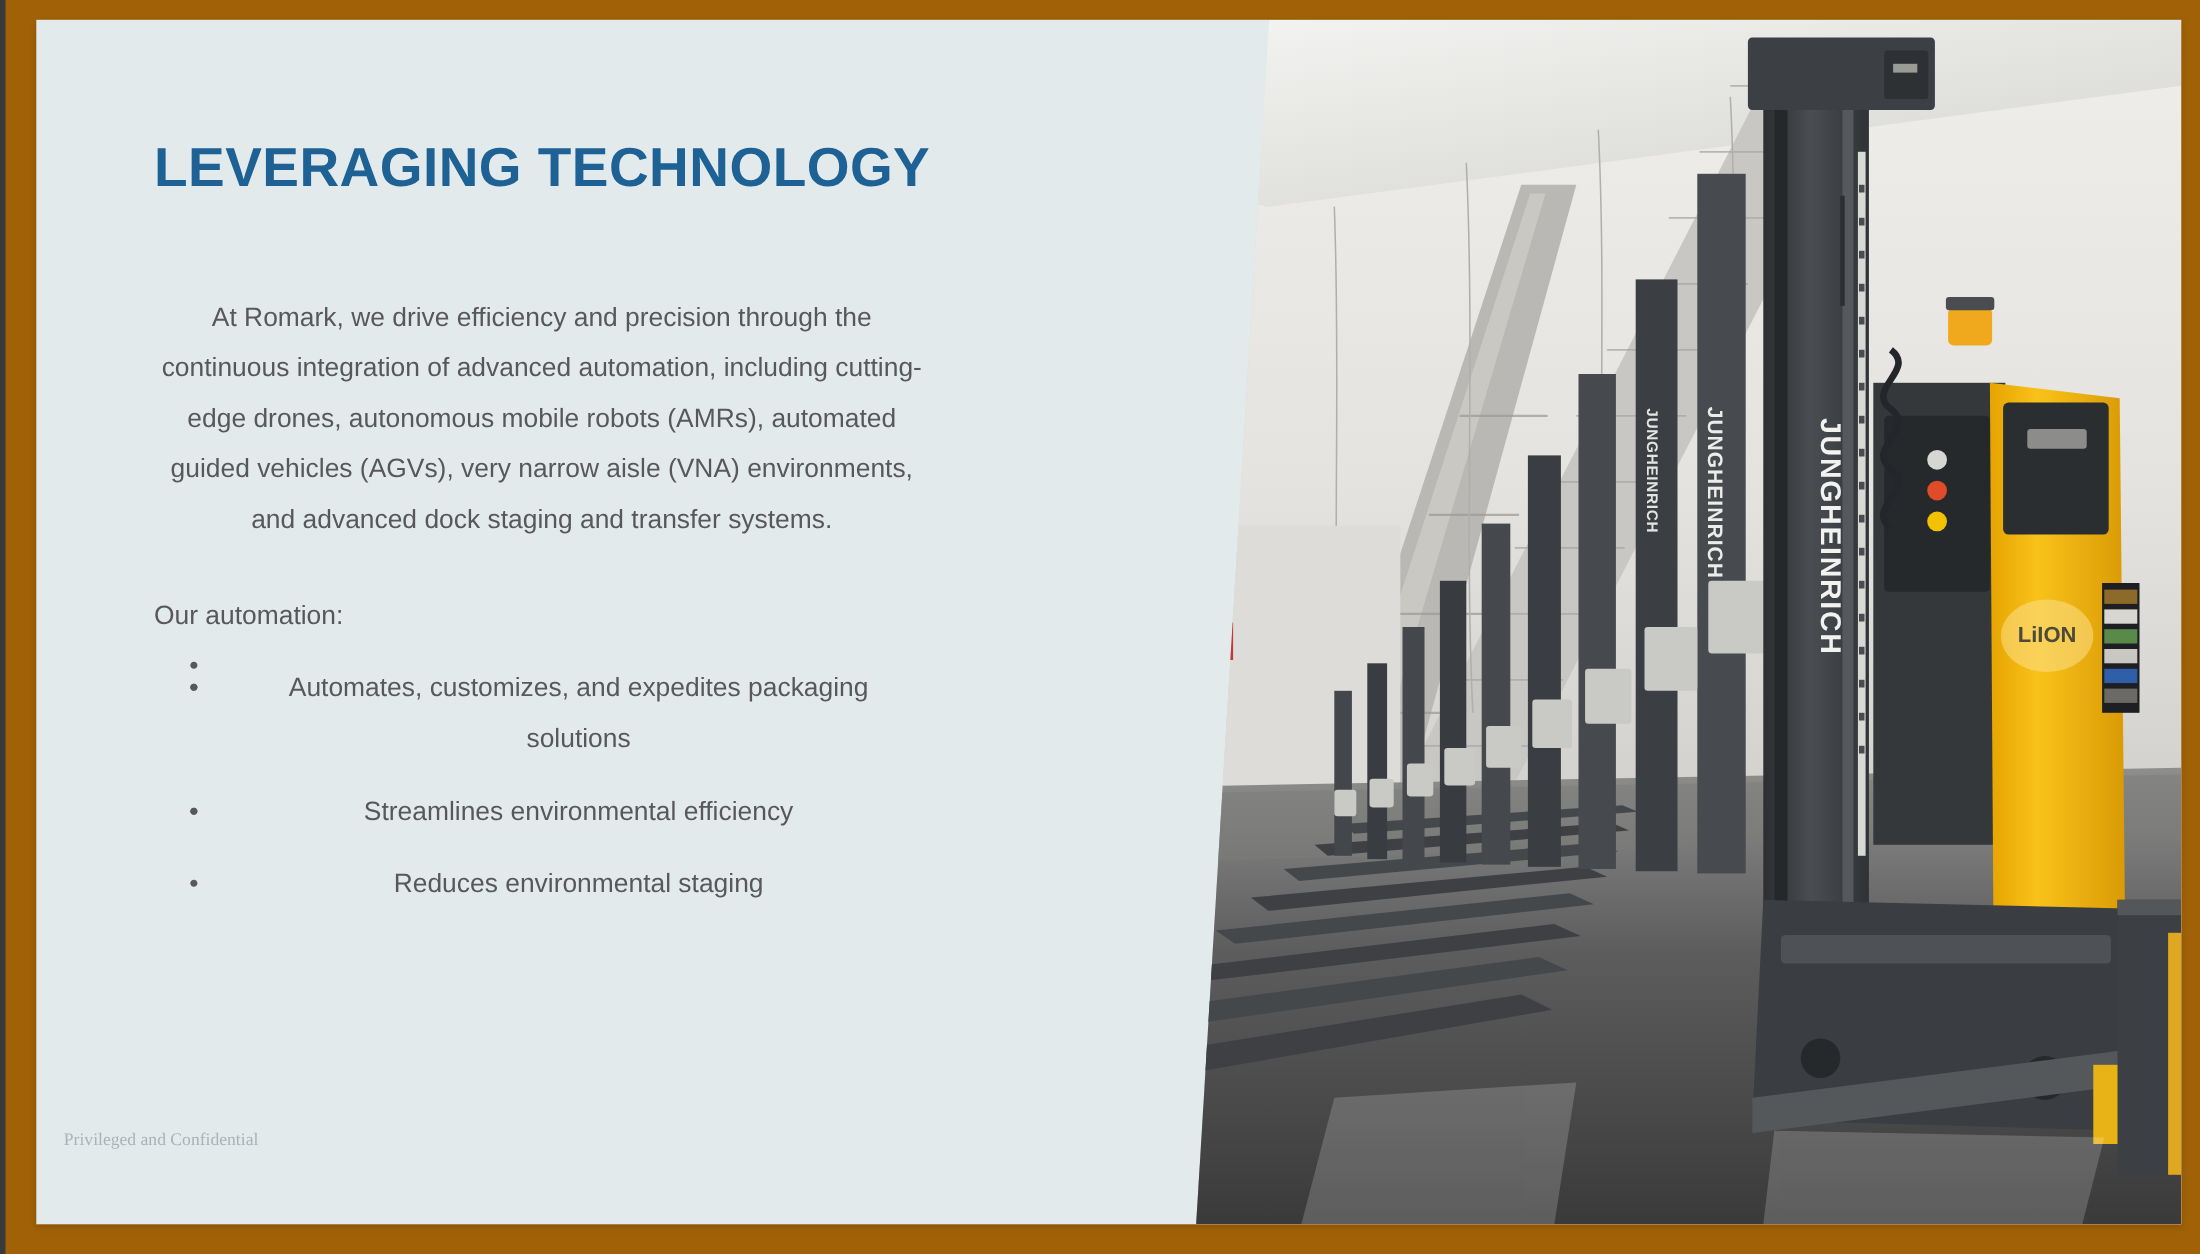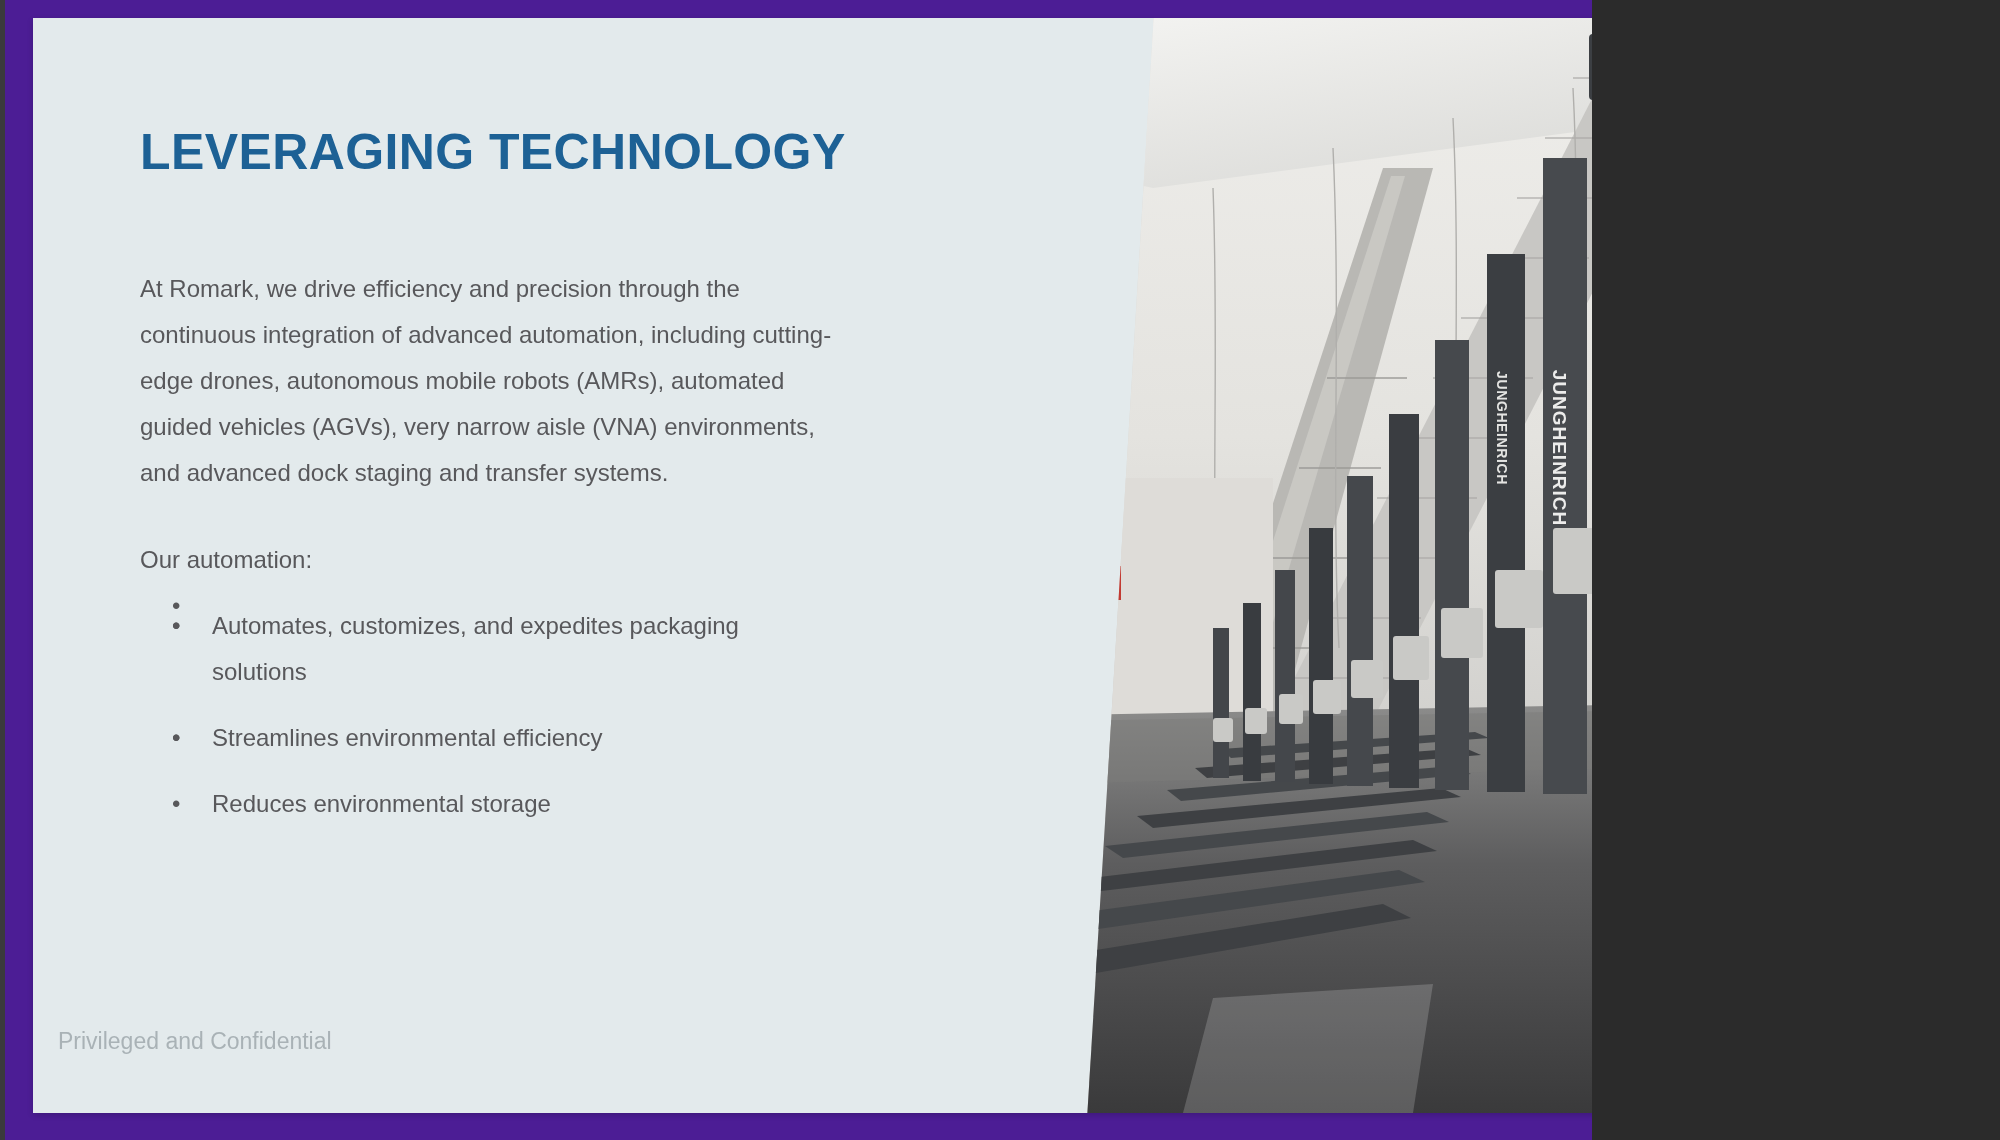--- a/index.html
+++ b/index.html
@@ -4,23 +4,24 @@
 <style>
   * { margin:0; padding:0; box-sizing:border-box; }
   html, body {
     width:2000px; height:1140px;
     background:#2b2b2b;
     font-family:"Liberation Sans", sans-serif;
     overflow:hidden;
   }
   .viewport {
     position:relative;
-    width:1592px; height:1140px;
-    background:#4c1d95;
+    width:2000px; height:1140px;
+    background:#a16207;
     overflow:hidden;
+    text-align:center;
   }
   
   .left-rail {
     position:absolute; left:0; top:0; width:5px; height:1140px;
     background:#3a3a3c;
   }
   .slide {
     position:absolute;
     left:33px; top:18px;
     width:1950px; height:1095px;
@@ -73,22 +74,23 @@
   .bullet .dot {
     position:absolute;
     left:32px; top:0;
     font-size:24px;
     line-height:46px;
     color:#58585b;
   }
   .footer {
     position:absolute;
     left:-80px; top:1010px;
-    font-size:23px;
+    font-size:16px;
     color:#a9b2b6;
+    font-family:Liberation Serif, serif;
   }
 
   
   .photo {
     position:absolute;
     right:0; top:0;
     width:1070px; height:1095px;
     overflow:hidden;
     
     clip-path: polygon(22.5% 0%, 100% 0%, 100% 100%, 16.3% 100%);
@@ -132,21 +134,21 @@
           <span class="dot">•</span>
         </div>
 
         <div class="bullet">
           <span class="dot">•</span>
           <span>Streamlines environmental efficiency</span>
         </div>
 
         <div class="bullet">
           <span class="dot">•</span>
-          <span>Reduces environmental storage</span>
+          <span>Reduces environmental staging</span>
         </div>
 
       </div>
 
       <div class="footer">Privileged and Confidential</div>
     </div>
 
     <div class="photo">
       <svg viewBox="0 0 1070 1095" preserveAspectRatio="none">
         <defs>

